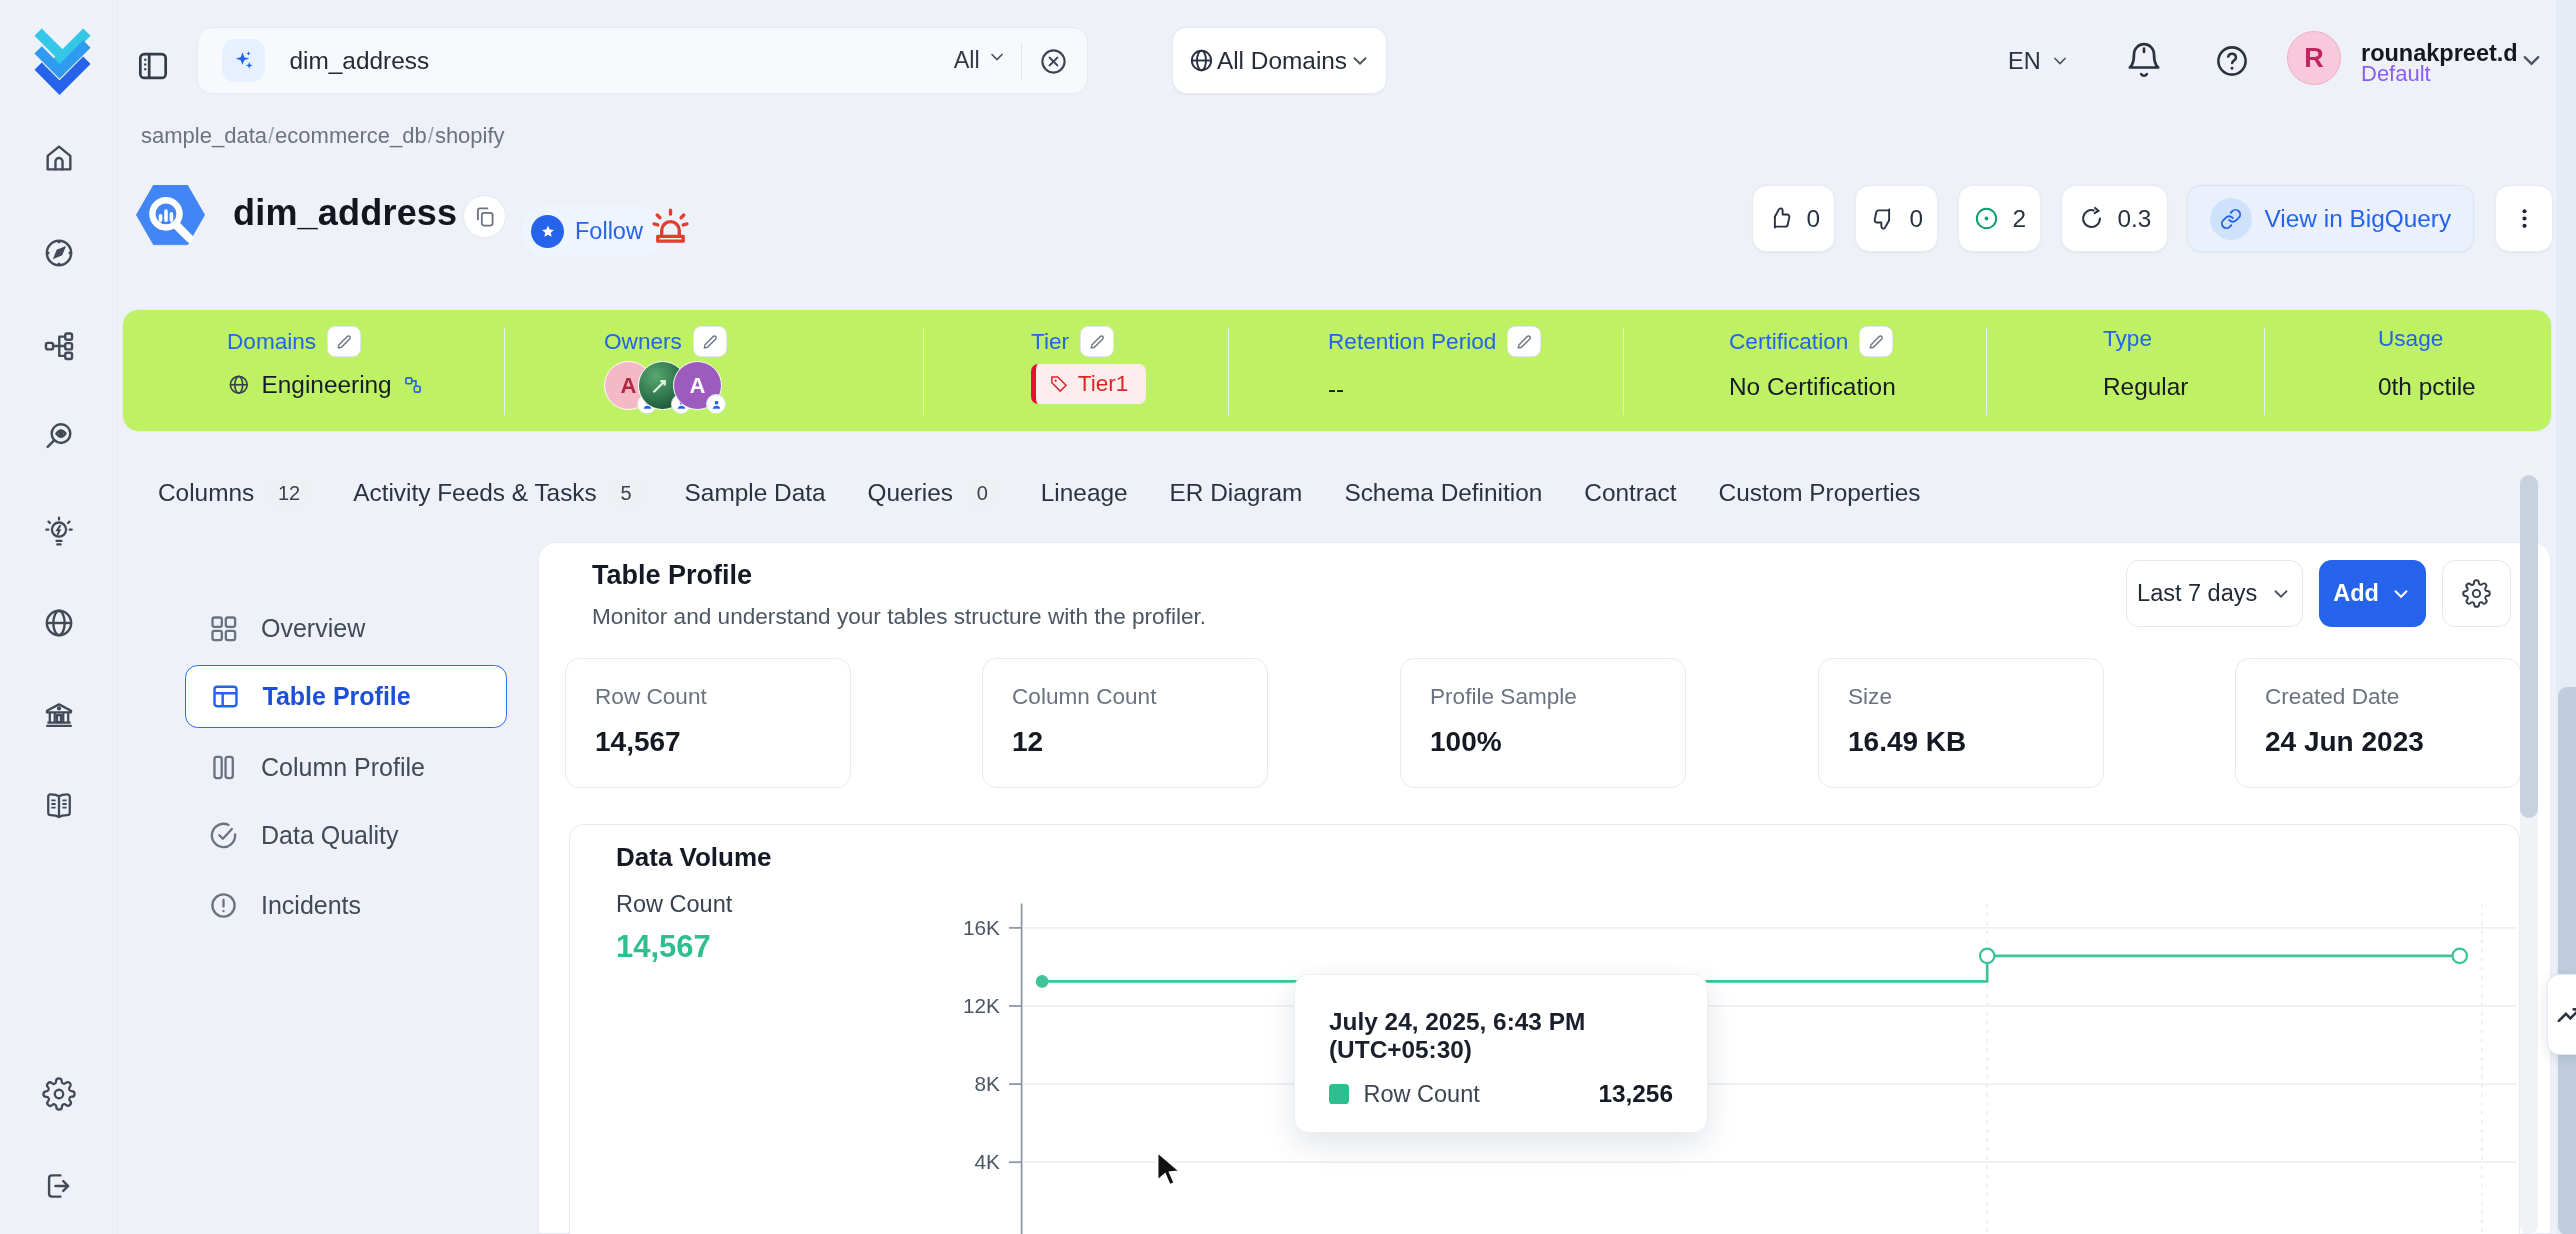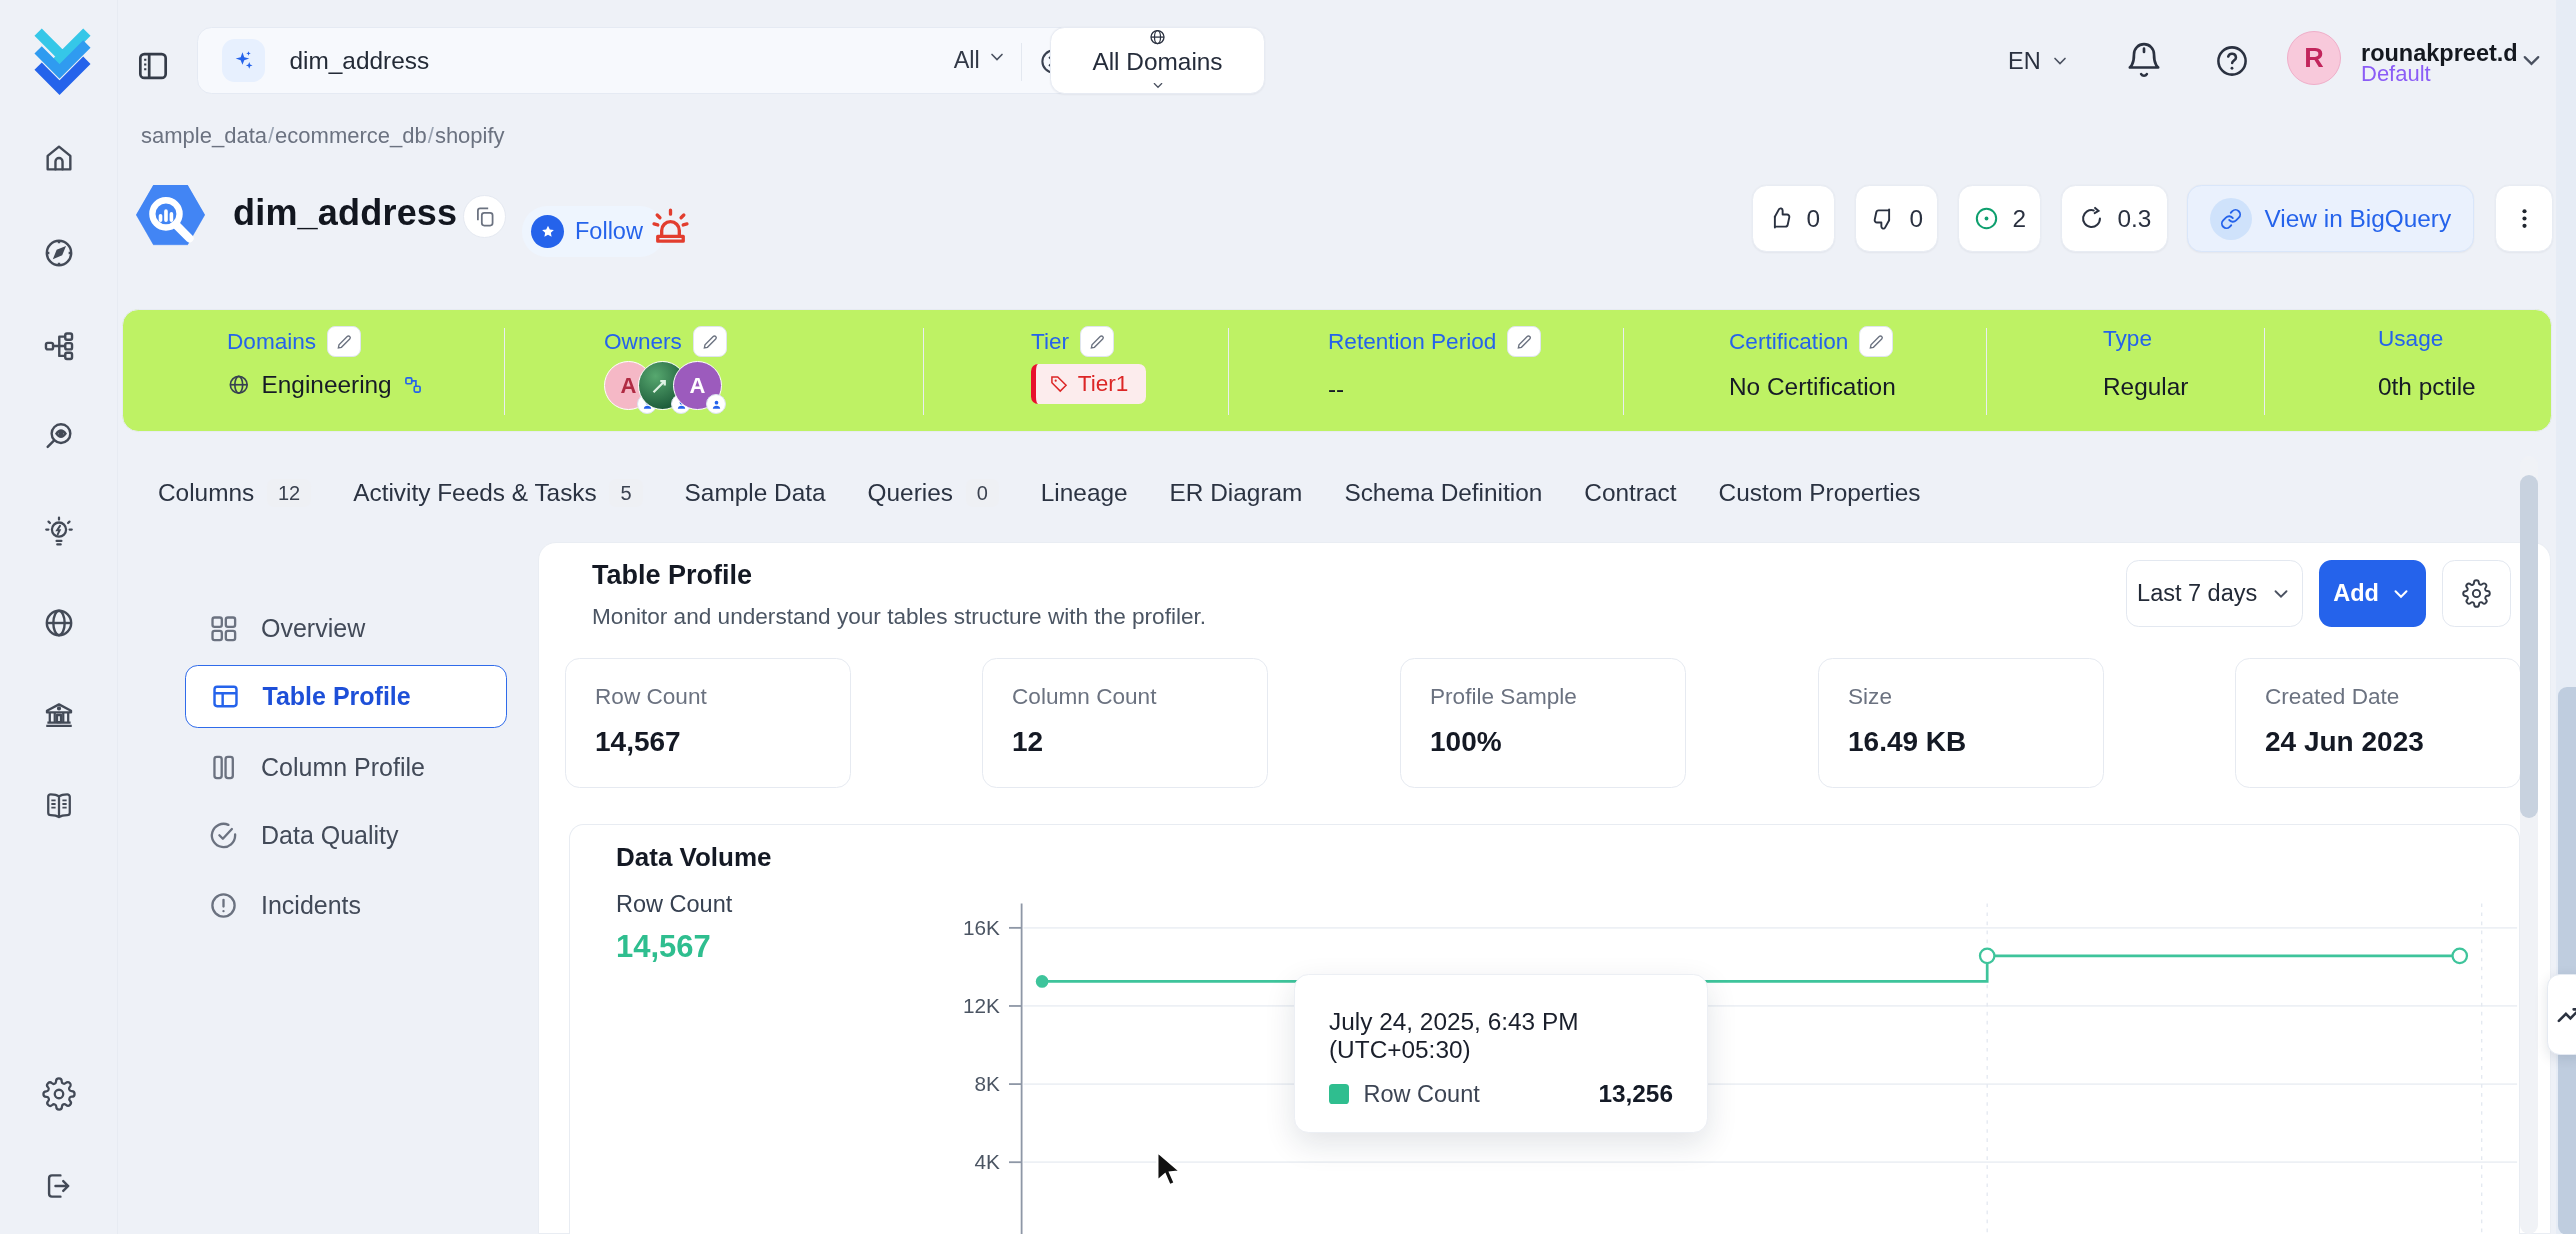--- a/index.html
+++ b/index.html
@@ -12,21 +12,21 @@
   .rail { left:0; top:0; width:118px; height:1235px; border-right:0.9px solid #e7ebf2; }
   .rail-icon { left:39px; width:40px; height:40px; color:#434a57; display:flex; align-items:center; justify-content:center; }
 
   
   .searchbar { left:197px; top:27px; width:891px; height:67px; background:#f7f9fd; border:0.9px solid #e5eaf3; border-radius:14.5px; display:flex; align-items:center; }
   .sparkle-wrap { width:43px; height:43px; margin-left:23.5px; border-radius:12.7px; background:#e7f0fe; display:flex; align-items:center; justify-content:center; }
   .search-val { margin-left:25px; font-size:24.4px; color:#242b37; }
   .scope { position:absolute; right:80px; display:flex; align-items:flex-start; gap:7.2px; font-size:23.5px; color:#323947; }
   .search-divider { position:absolute; right:65px; top:14.5px; height:38px; width:0.9px; background:#e3e8f0; }
   .btn-white { background:#fff; border:0.9px solid #e7ebf3; border-radius:14.5px; box-shadow:0 0.9px 1.8px rgba(16,24,40,.05); display:flex; align-items:center; justify-content:center; }
-  .domains-btn { left:1050px; top:27px; width:215px; height:67px; gap:2px; font-size:24.4px; color:#252c3a; font-weight:500;flex-direction:column; }
+  .domains-btn { left:1172px; top:27px; width:215px; height:67px; gap:2px; font-size:24.4px; color:#252c3a; font-weight:500; }
   .lang { left:2008px; top:33px; height:56px; display:flex; align-items:center; gap:9px; font-size:23.5px; color:#2a3140; }
   .top-ico { color:#2a3140; }
   .avatar { left:2287px; top:31px; width:54px; height:54px; border-radius:50%; background:#f8c9db; border:0.9px solid #efaec9; color:#c2255c; font-size:27px; font-weight:700; display:flex; align-items:center; justify-content:center; }
   .uname { left:2361px; top:40px; font-size:23.5px; font-weight:700; color:#14181f; }
   .utenant { left:2361px; top:61px; font-size:22px; color:#8b5cf6; }
 
   
   .crumbs { left:141px; top:123px; display:flex; gap:1px; font-size:22px; color:#6b7280; }
   .page-title { left:233px; top:192px; font-size:36px; font-weight:700; color:#12161f; letter-spacing:0.2px; }
   .icon-btn { border:0.9px solid #e5e9f1; background:#fff; border-radius:11px; display:flex; align-items:center; justify-content:center; }
@@ -69,21 +69,21 @@
   .stat-card { top:658px; width:286px; height:130px; border:0.9px solid #e6eaf1; border-radius:14.5px; background:#fff; }
   .stat-label { position:absolute; left:29px; top:25px; font-size:22.6px; color:#6b7280; }
   .stat-value { position:absolute; left:29px; top:67px; font-size:28px; font-weight:600; color:#141924; }
 
   .dv-card { left:569px; top:824px; width:1951px; height:410px; border:0.9px solid #e8ecf2; border-radius:14.5px 14.5px 0 0; border-bottom:none; background:#fff; }
   .dv-title { left:616px; top:842px; font-size:26px; font-weight:700; color:#141924; }
   .dv-mlabel { left:616px; top:891px; font-size:23.5px; color:#374151; }
   .dv-mvalue { left:616px; top:929px; font-size:31px; font-weight:700; color:#2fbe8f; }
 
   .tooltip { left:1294px; top:974px; width:414px; height:159px; background:#fff; border:0.9px solid #eceff4; border-radius:14.5px; box-shadow:0 11px 31px rgba(20,30,60,.12); z-index:6; }
-  .tt-title { position:absolute; left:34px; top:33px; font-size:24.4px; font-weight:400; color:#1a1f2b; }
+  .tt-title { position:absolute; left:34px; top:33px; font-size:24.4px; font-weight:700; color:#1a1f2b; }
   .tt-row { position:absolute; left:34px; right:34px; top:105px; display:flex; align-items:center; gap:14.5px; font-size:23.5px; color:#3c4453; }
   .tt-sq { width:20px; height:20px; border-radius:3.6px; background:#2fbe8f; }
   .tt-val { margin-left:auto; font-size:24.4px; font-weight:600; color:#141a26; }
 
   .scroll-track { left:2520px; top:456px; width:18px; height:778px; background:#f0f2f6; border-radius:9px; }
   .scroll-thumb { left:2520px; top:475px; width:18px; height:343px; background:#c8d2df; border-radius:9px; z-index:3; }
   .edge-track { left:2556px; top:0; width:20px; height:1235px; background:#e6ecf5; }
   .edge-thumb { left:2558px; top:687px; width:18px; height:548px; background:#bfcddf; border-radius:9px 0 0 9px; }
   .edge-float { left:2547px; top:974px; width:40px; height:81px; background:#fff; border:0.9px solid #e5eaf2; border-radius:12.7px; box-shadow:0 3.6px 12.7px rgba(20,30,60,.12); display:flex; align-items:center; justify-content:flex-start; padding-left:7.2px; color:#2b3240; z-index:4; }
   .cursor { z-index:9; }

